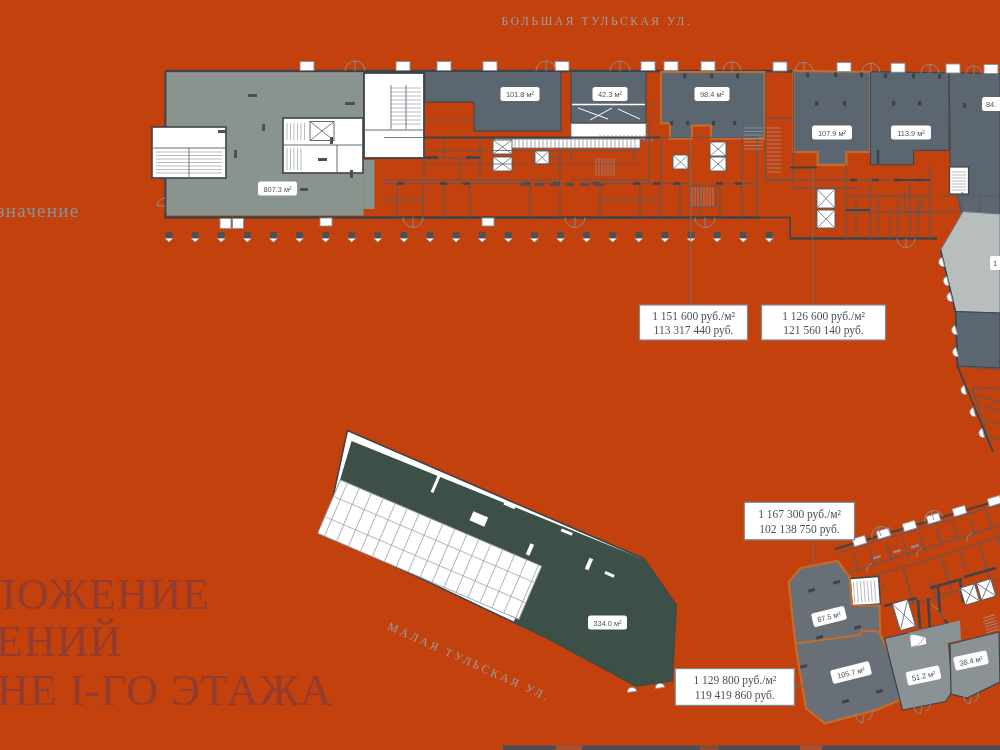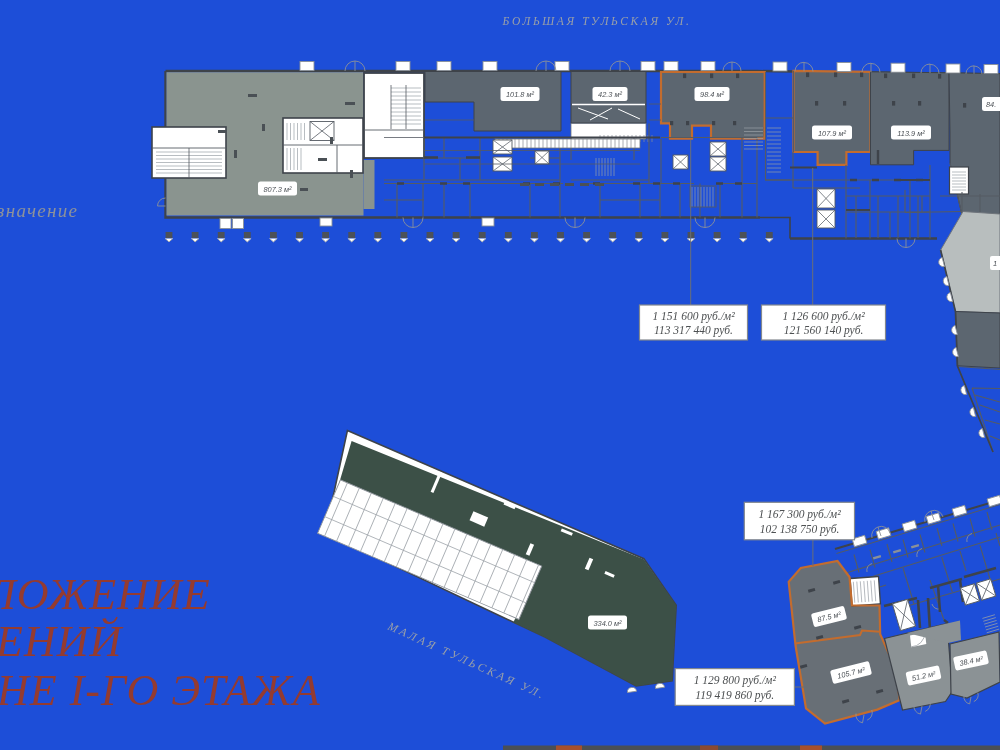--- a/index.html
+++ b/index.html
@@ -1,16 +1,16 @@
 <!DOCTYPE html>
 <html><head>
 <meta charset="utf-8">
 <style>
 html,body{margin:0;padding:0;background:#ffffff;}
-#page{position:relative;width:1000px;height:750px;overflow:hidden;background:#1d4ed8;font-style:italic;}
+#page{position:relative;width:1000px;height:750px;overflow:hidden;background:#c2410c;}
 svg{font-family:"Liberation Sans", sans-serif;}
 .ser, .ser text{font-family:"Liberation Serif", serif !important;}
 </style>
 </head>
 <body>
 <div id="page">
 <svg width="1000" height="750" viewBox="0 0 1000 750" xmlns="http://www.w3.org/2000/svg">
 
 <text class="ser" x="597" y="25" text-anchor="middle" font-size="11.5" letter-spacing="2.6" fill="#9aa0a8">БОЛЬШАЯ ТУЛЬСКАЯ УЛ.</text>
 

